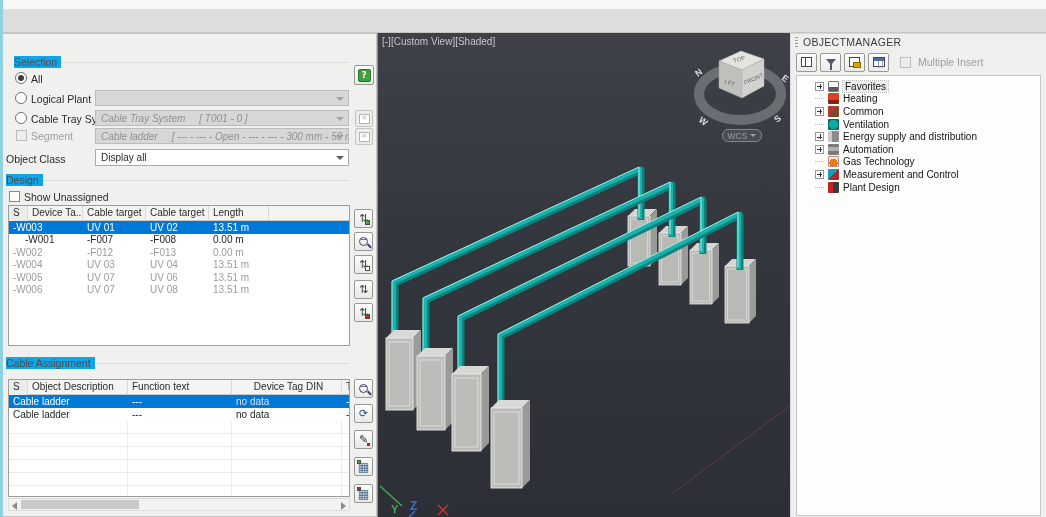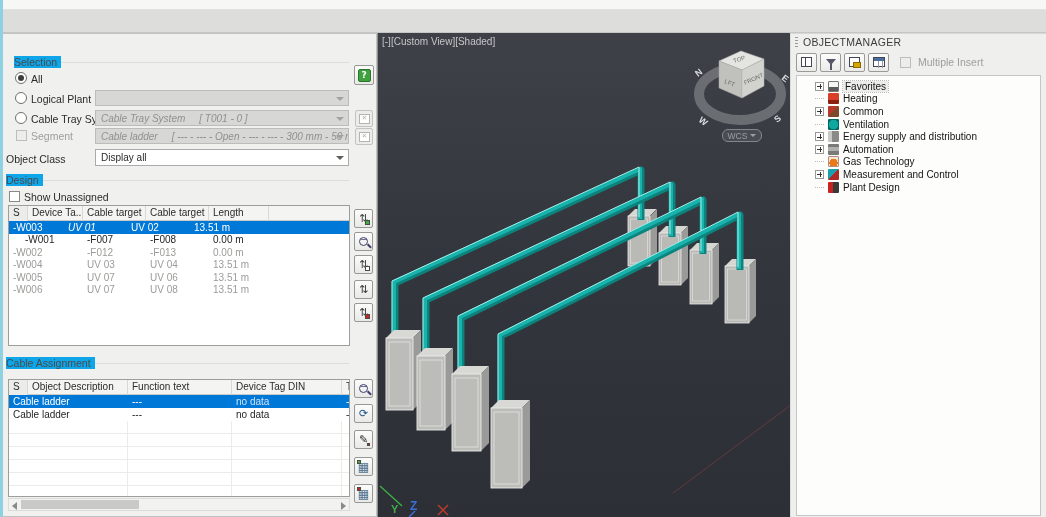--- a/index.html
+++ b/index.html
@@ -179,21 +179,21 @@
       <div class="trow thead">
         <span class="tc scol" style="width:19px;">S</span>
         <span class="tc" style="width:55px;">Device Ta...</span>
         <span class="tc" style="width:63px;">Cable target ...</span>
         <span class="tc" style="width:63px;">Cable target ...</span>
         <span class="tc" style="width:60px;">Length</span>
       </div>
       <div class="trow data sel">
         <span class="tc" style="width:19px;"></span>
           <span class="tc" style="width:55px; margin-left:-19px; padding-left:4px;">-W003</span>
-          <span class="tc" style="width:63px; font-style:italic;">UV 01</span>
+          <span class="tc" style="width:63px; margin-left:19px;">UV 01</span>
           <span class="tc" style="width:63px;">UV 02</span>
           <span class="tc" style="width:60px;">13.51 m</span>
       </div>
       <div class="trow data">
         <span class="tc" style="width:74px;padding-left:16px;">-W001</span>
           <span class="tc" style="width:63px;">-F007</span>
           <span class="tc" style="width:63px;">-F008</span>
           <span class="tc" style="width:60px;">0.00 m</span>
       </div>
       <div class="trow data dim">
@@ -242,21 +242,21 @@
       </div>
 
     <span class="grouplabel" style="left:3px; top:323px;">Cable Assignment</span>
     <div class="groupline" style="left:86px; top:329px; width:260px;"></div>
 
     <div class="table" style="left:5px; top:345px; width:342px; height:118px;">
       <div class="trow thead">
         <span class="tc scol" style="width:19px;">S</span>
         <span class="tc" style="width:100px;">Object Description</span>
         <span class="tc" style="width:104px;">Function text</span>
-        <span class="tc" style="width:110px;">Device Tag DIN</span>
+        <span class="tc" style="width:110px;text-align:center;">Device Tag DIN</span>
         <span class="tc" style="width:12px;">T</span>
       </div>
       <div class="trow data sel" style="height:13px;">
         <span class="tc" style="width:119px;">Cable ladder</span>
           <span class="tc" style="width:104px;">---</span>
           <span class="tc softcell" style="width:110px;">no data</span>
           <span class="tc" style="width:9px;">-</span>
       </div>
       <div class="trow data" style="height:13px;">
         <span class="tc" style="width:119px;">Cable ladder</span>

